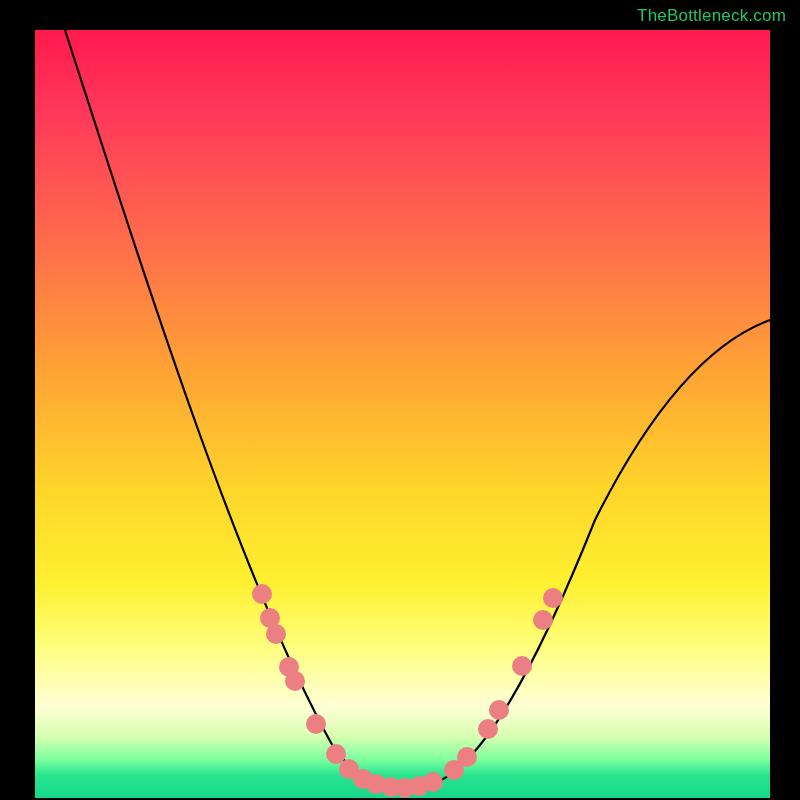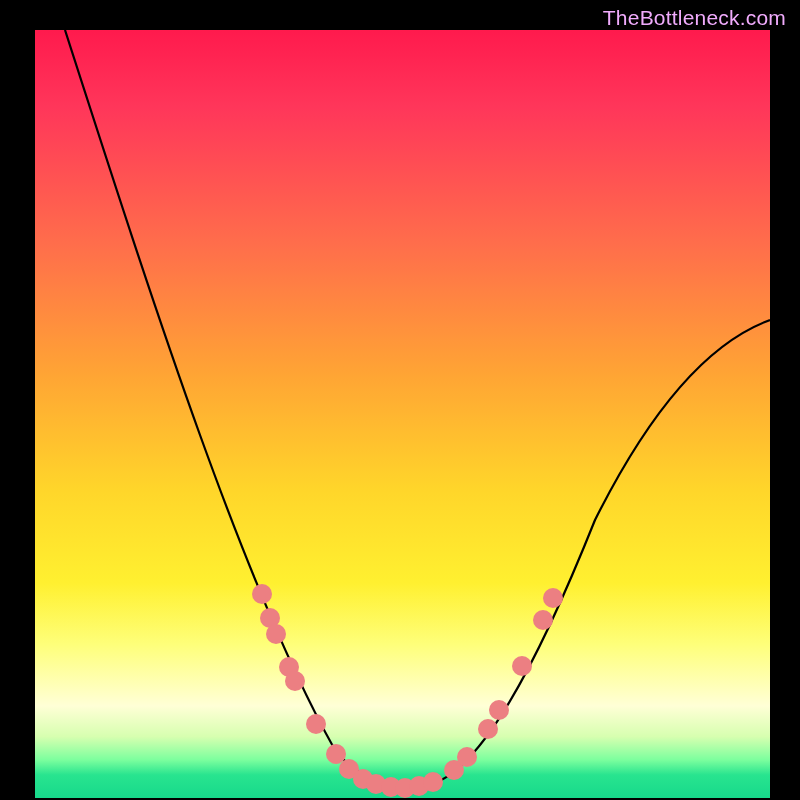--- a/index.html
+++ b/index.html
@@ -39,22 +39,22 @@
       #d7ffb0 92%,
       #7dff9e 95%,
       #28e48f 97%,
       #17d98b 100%
     );
   }
   .watermark {
     position: absolute;
     top: 6px;
     right: 14px;
-    color: #f0abfc;
-    font-size: 21px;
+    color: #22c55e;
+    font-size: 17px;
     font-weight: 500;
     letter-spacing: 0.2px;
     z-index: 10;
   }
   svg.curve {
     position: absolute;
     left: 0;
     top: 0;
     width: 735px;
     height: 768px;

